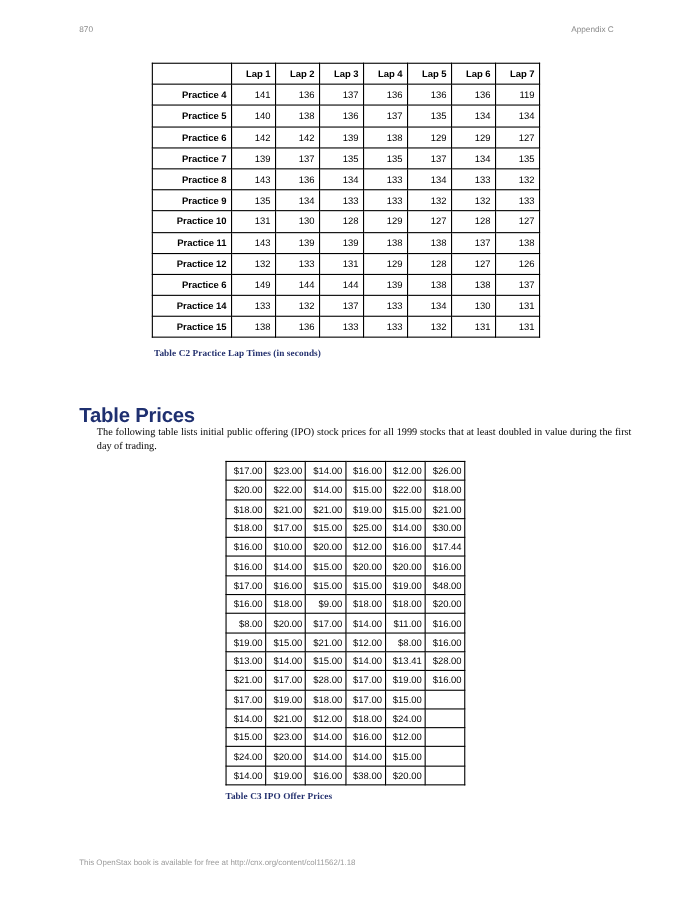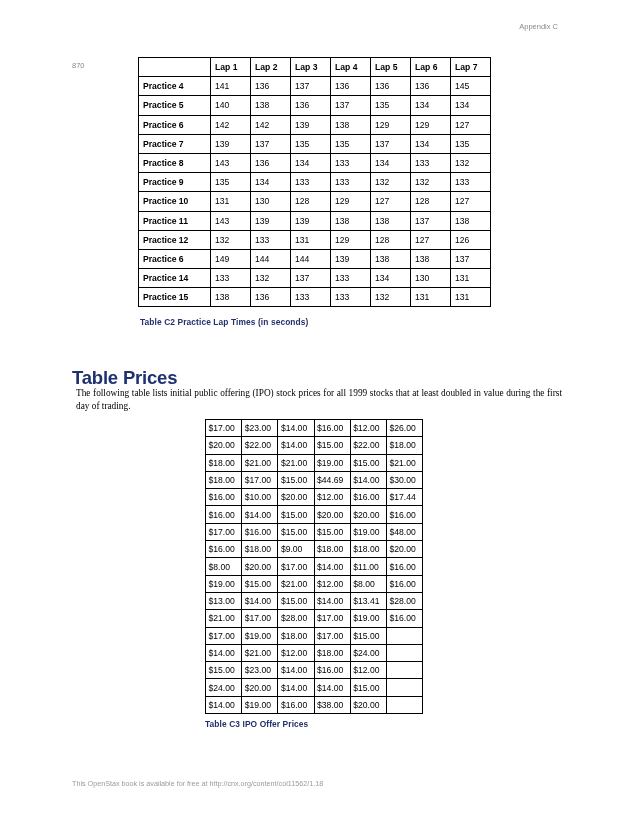--- a/index.html
+++ b/index.html
@@ -30,38 +30,38 @@
     right: 72px;
     height: 14px;
     font-size: 7.5px;
     color: #8a8a8a;
     font-family: "Liberation Sans", sans-serif;
   }
   .running-head .folio {
     position: absolute;
     left: 0;
     top: 0;
-    margin-top: 39px;
   }
   .running-head .appendix {
     position: absolute;
     right: 0;
     top: 0;
   }
 
   
   .lap-table-wrap {
     position: absolute;
     left: 138px;
     top: 57px;
   }
   table.grid {
     border-collapse: collapse;
     font-family: "Liberation Sans", sans-serif;
     background: #ffffff;
+    text-align: right;
   }
   table.grid td, table.grid th {
     border: 1px solid #000000;
     padding: 0;
     vertical-align: middle;
     background: #ffffff;
   }
 
   table.lap-table {
     table-layout: fixed;
@@ -76,21 +76,21 @@
   table.lap-table td.rowhead,
   table.lap-table td.colhead {
     font-weight: bold;
   }
   table.lap-table col.c-label { width: 72px; }
   table.lap-table col.c-lap   { width: 40px; }
 
   
   .caption {
     position: absolute;
-    font-family: Liberation Sans, sans-serif;
+    font-family: Liberation Serif, serif;
     font-size: 8.4px;
     font-weight: bold;
     color: #23306e;
     letter-spacing: 0.1px;
   }
   .caption-c2 {
     left: 140px;
     top: 317px;
   }
   .caption-c3 {
@@ -107,21 +107,21 @@
     font-family: "Liberation Sans", sans-serif;
     font-size: 18.5px;
     font-weight: bold;
     color: #1f3070;
     letter-spacing: -0.2px;
   }
 
   
   .body-para {
     position: absolute;
-    left: 76px;
+    left: 88px;
     top: 378px;
     width: 486px;
     font-family: "Liberation Serif", serif;
     font-size: 9.3px;
     line-height: 12.6px;
     text-align: justify;
     color: #000000;
   }
 
   
@@ -190,21 +190,21 @@
             <td class="colhead">Lap 7</td>
           </tr>
           <tr>
             <td class="rowhead">Practice 4</td>
             <td>141</td>
             <td>136</td>
             <td>137</td>
             <td>136</td>
             <td>136</td>
             <td>136</td>
-            <td>145</td>
+            <td>119</td>
           </tr>
           <tr>
             <td class="rowhead">Practice 5</td>
             <td>140</td>
             <td>138</td>
             <td>136</td>
             <td>137</td>
             <td>135</td>
             <td>134</td>
             <td>134</td>
@@ -351,21 +351,21 @@
             <td>$21.00</td>
             <td>$21.00</td>
             <td>$19.00</td>
             <td>$15.00</td>
             <td>$21.00</td>
           </tr>
           <tr>
             <td>$18.00</td>
             <td>$17.00</td>
             <td>$15.00</td>
-            <td>$44.69</td>
+            <td>$25.00</td>
             <td>$14.00</td>
             <td>$30.00</td>
           </tr>
           <tr>
             <td>$16.00</td>
             <td>$10.00</td>
             <td>$20.00</td>
             <td>$12.00</td>
             <td>$16.00</td>
             <td>$17.44</td>

